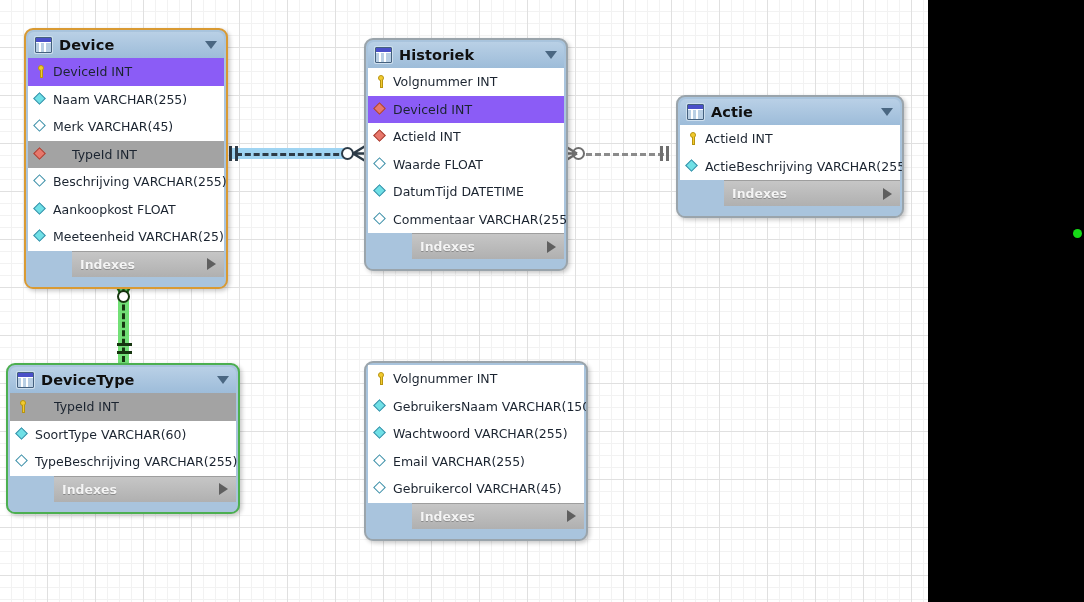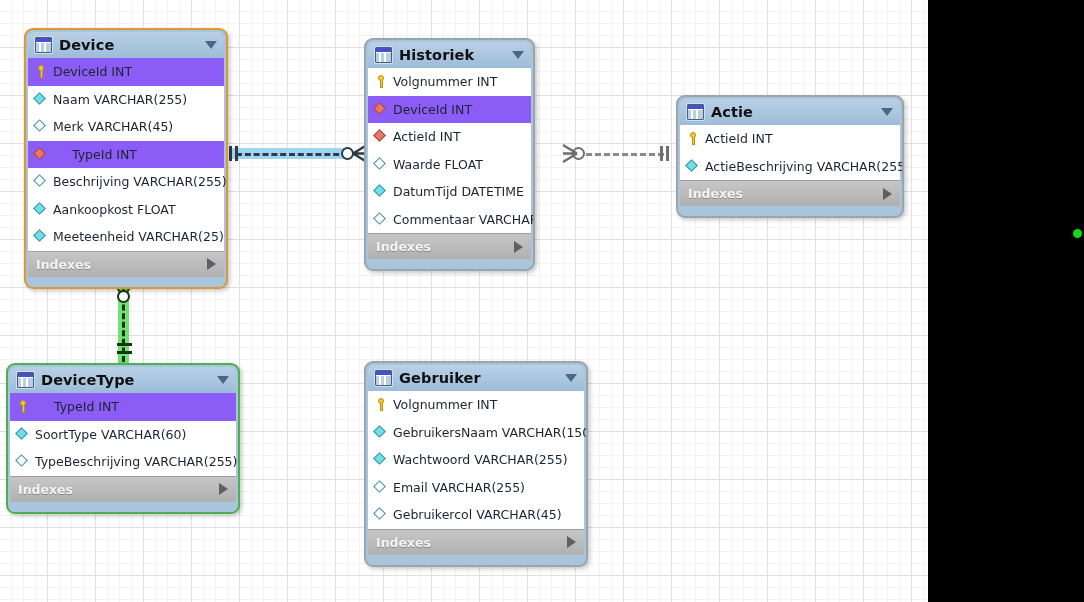--- a/index.html
+++ b/index.html
@@ -108,21 +108,21 @@
     height: 27.5px;
     display: flex;
     align-items: center;
     gap: 6px;
     padding-left: 6px;
     font-size: 12.5px;
     color: #1b2430;
     white-space: nowrap;
   }
   .row.hl-blue  { background: #8b5cf6; }
-  .row.hl-green { background: #8b5cf6; gap: 25px; }
+  .row.hl-green { background: #a3a3a3; gap: 25px; }
 
   
   .gl { flex: 0 0 auto; width: 13px; height: 13px; position: relative; }
   .gl-key::before {
     content: "";
     position: absolute; left: 4px; top: 0;
     width: 6px; height: 6px; border-radius: 50%;
     background: #f2cb2f; border: 1px solid #b89410;
     box-sizing: border-box;
   }
@@ -144,20 +144,21 @@
   .dia.hollow { background: #ffffff; }
   .dia.fk     { background: #e8776b; border-color: #a64034; }
 
   .tbl-idx {
     height: 25px;
     display: flex;
     align-items: center;
     padding: 0 8px 0 8px;
     background: linear-gradient(to bottom, #c6c6c6 0%, #b0b0b0 100%);
     border-top: 1px solid #9e9e9e;
+    margin-left: 44px;
   }
   .tbl-idx .lbl {
     flex: 1;
     font-size: 12.5px;
     font-weight: bold;
     color: #f4f4f4;
     text-shadow: 0 1px 0 rgba(0,0,0,0.25);
   }
   .caret-right {
     width: 0; height: 0; flex: 0 0 auto;
@@ -305,21 +306,21 @@
         <span>Meeteenheid VARCHAR(25)</span>
       </div>
     </div>
     <div class="tbl-idx">
       <span class="lbl">Indexes</span>
       <span class="caret-right"></span>
     </div>
     <div class="tbl-foot"></div>
   </div>
 
-  <div class="tbl" style="left:364px; top:38px; width:171px;">
+  <div class="tbl" style="left:364px; top:38px; width:204px;">
     <div class="tbl-head">
       <span class="icn-table"></span>
       <span class="ttl">Historiek</span>
       <span class="caret-down"></span>
     </div>
     <div class="tbl-body">
       <div class="row">
         <span class="gl gl-key"></span>
         <span>Volgnummer INT</span>
       </div>
@@ -411,25 +412,20 @@
       </div>
     </div>
     <div class="tbl-idx">
       <span class="lbl">Indexes</span>
       <span class="caret-right"></span>
     </div>
     <div class="tbl-foot"></div>
   </div>
 
   <div class="tbl" style="left:364px; top:361px; width:224px;">
-    <div class="tbl-head">
-      <span class="icn-table"></span>
-      <span class="ttl">Gebruiker</span>
-      <span class="caret-down"></span>
-    </div>
     <div class="tbl-body">
       <div class="row">
         <span class="gl gl-key"></span>
         <span>Volgnummer INT</span>
       </div>
       <div class="row">
         <span class="gl">
             <i class="dia fill"></i>
           </span>
         <span>GebruikersNaam VARCHAR(150)</span>

